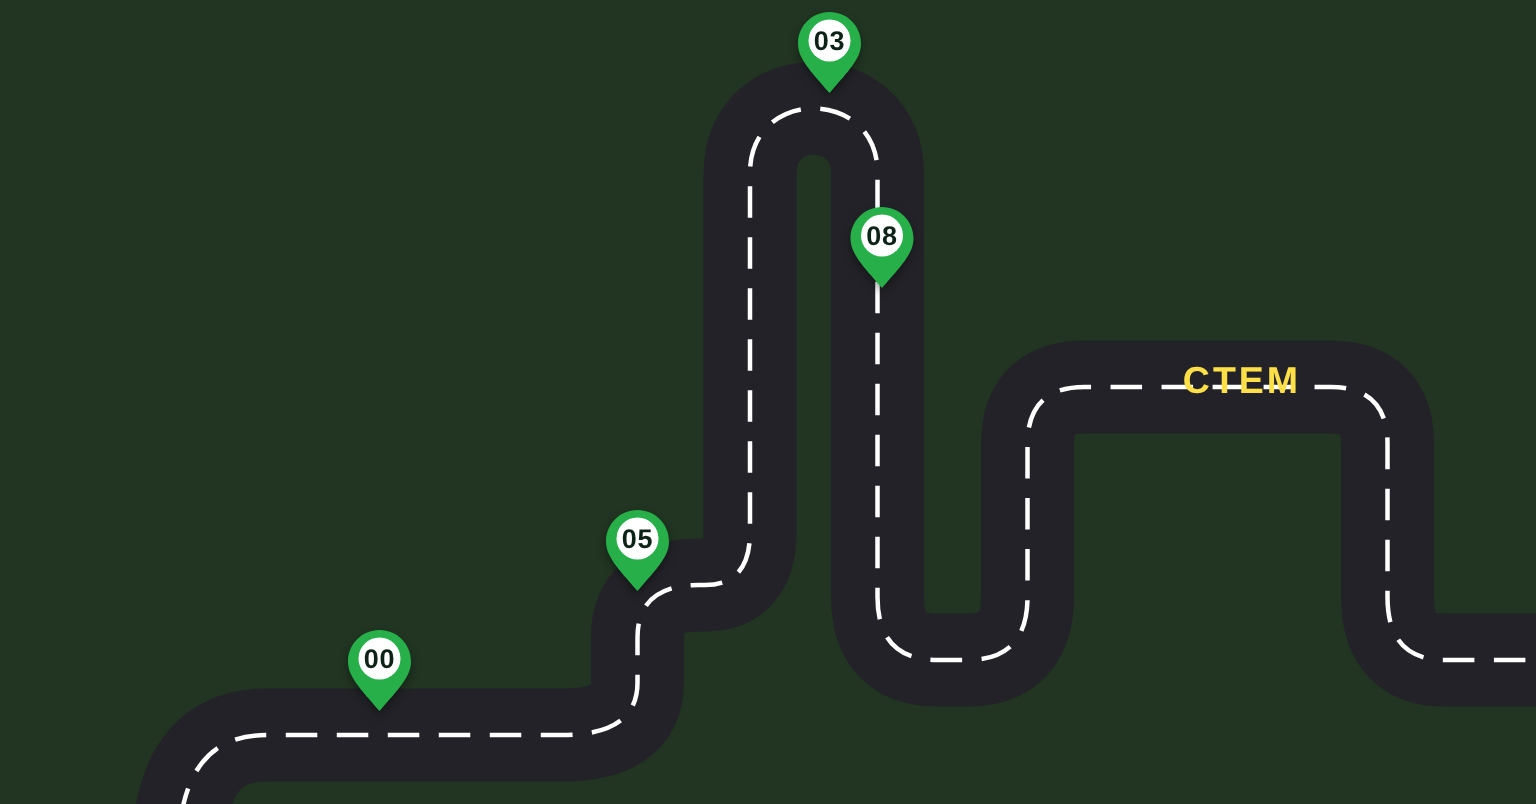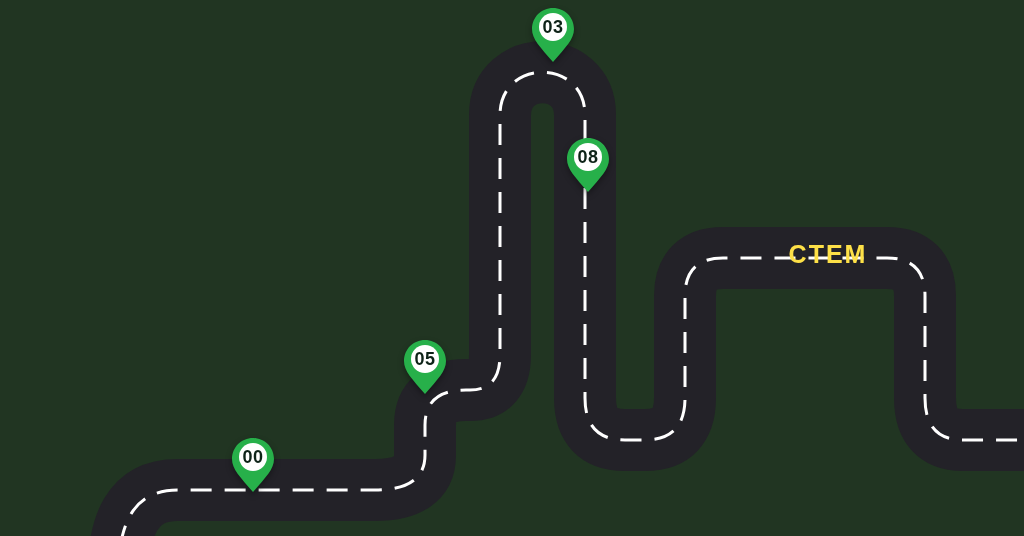--- a/index.html
+++ b/index.html
@@ -17,21 +17,21 @@
     position:absolute;width:46px;height:58px;
     filter:drop-shadow(0 3px 3px rgba(0,0,0,.35));
   }
   .pin svg{display:block;}
   .pin .num{
     position:absolute;left:0;top:7px;width:100%;height:28px;
     display:flex;align-items:center;justify-content:center;
     font-weight:bold;font-size:18px;color:var(--pin-text,#0e2318);
     letter-spacing:.5px;
   }
-  .pin-00{left:230px;top:436px;}
+  .pin-00{left:230px;top:418px;}
   .pin-01{left:402px;top:338px;}
   .pin-02{left:505px;top:218px;}
   .pin-03{left:530px;top:6px;}
   .pin-04{left:565px;top:136px;}
   .pin-05{left:565px;top:340px;}
   .road-label{
     position:absolute;left:768px;top:238px;width:120px;height:32px;
     display:flex;align-items:center;justify-content:center;
     color:#fde047;font-weight:bold;font-size:25px;letter-spacing:2px;
   }

